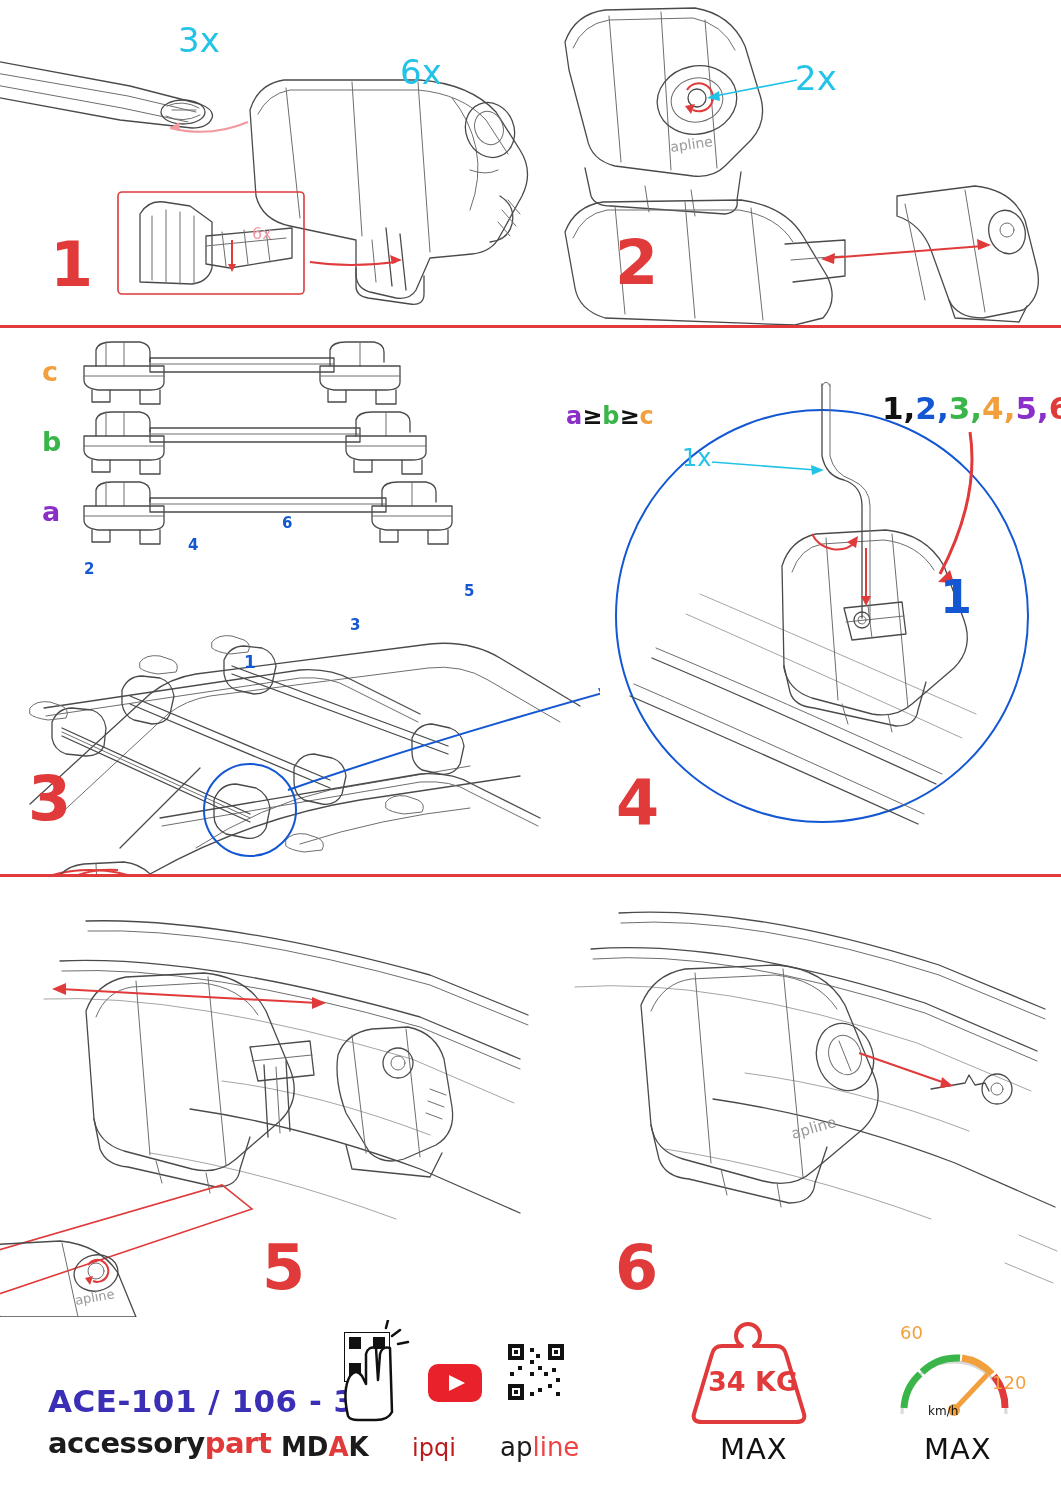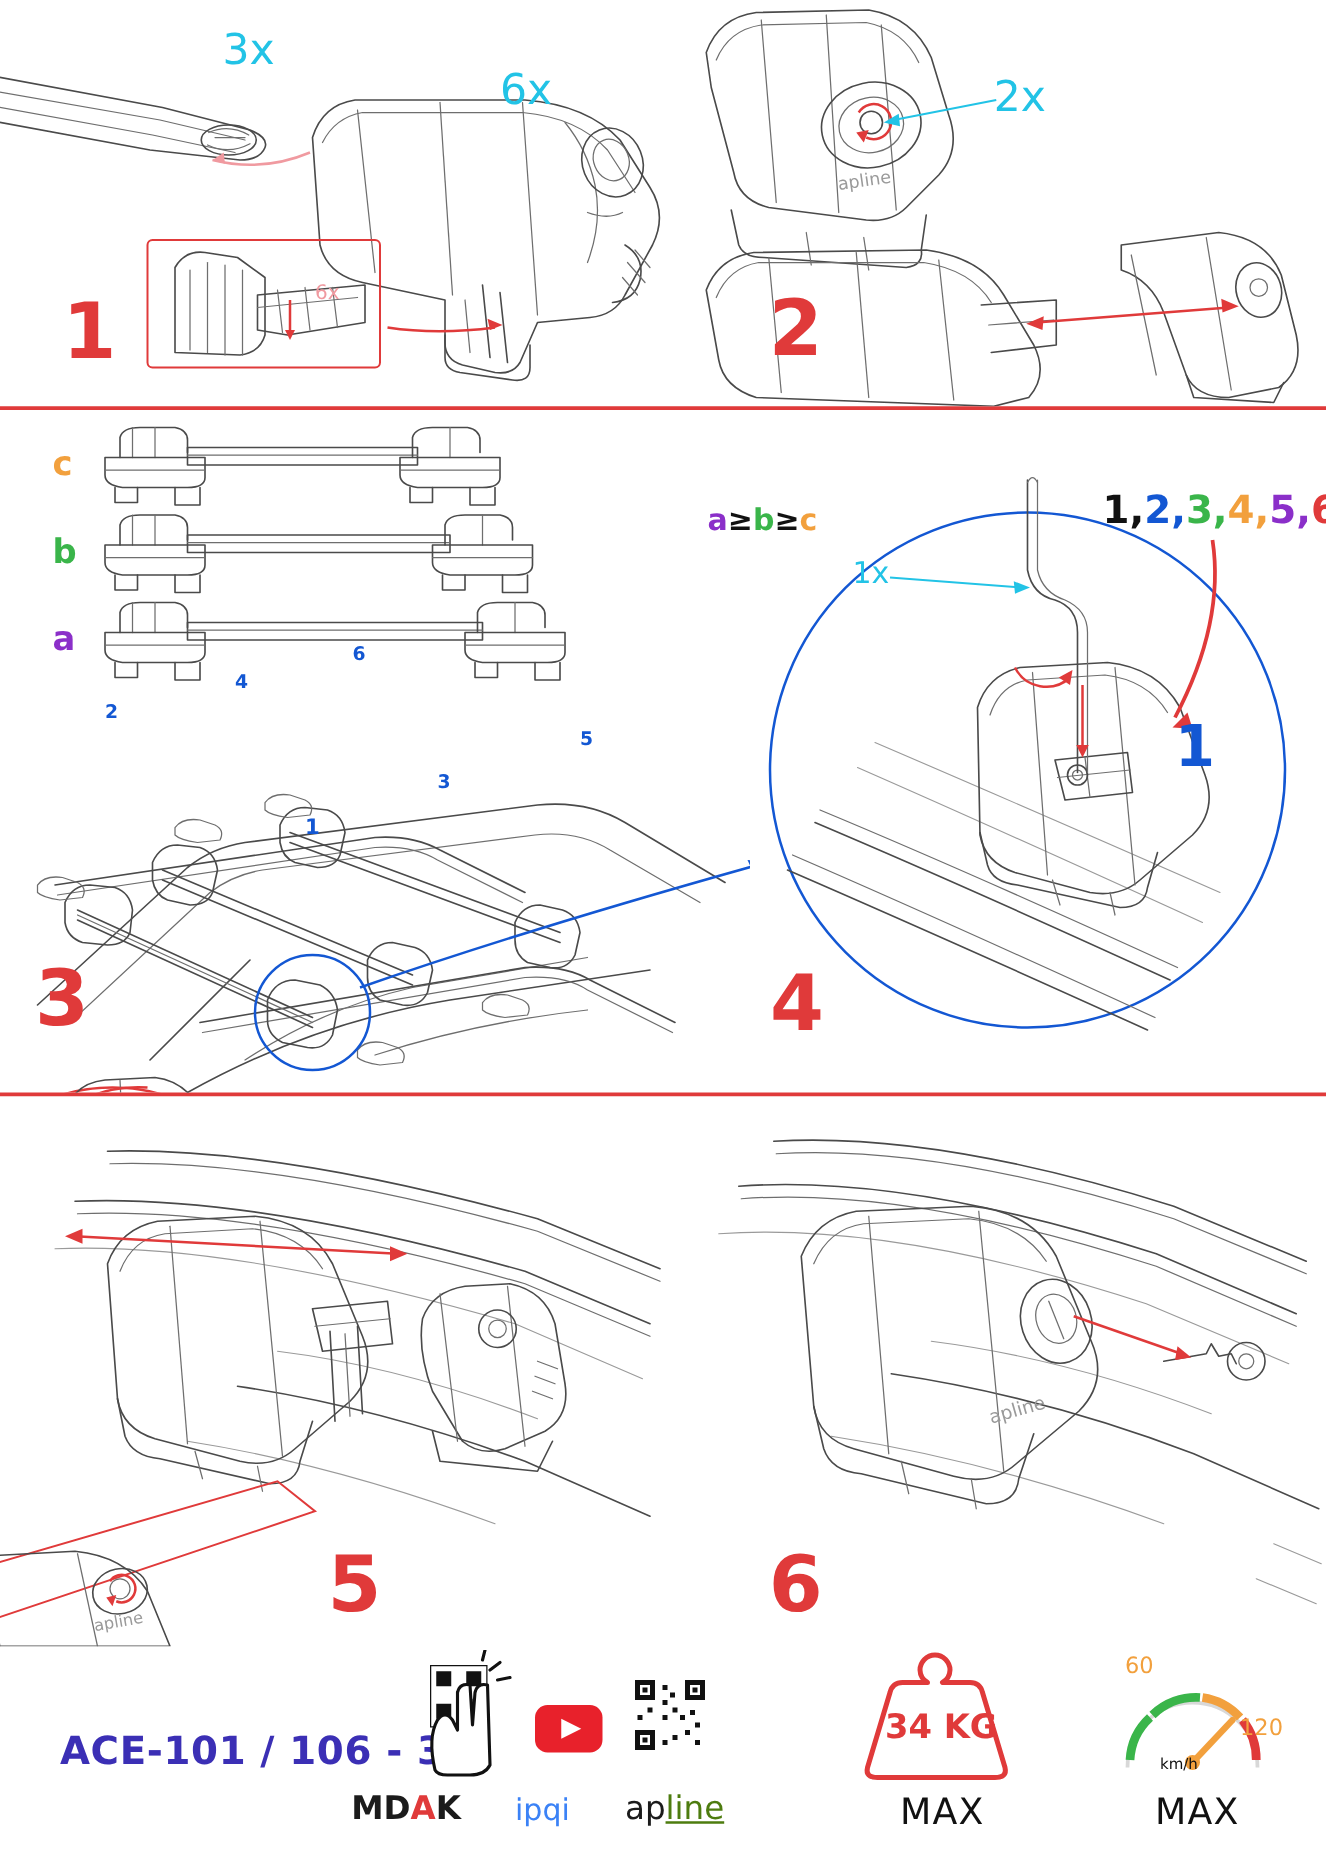--- a/index.html
+++ b/index.html
@@ -129,32 +129,32 @@
   .brand-mdak .m1 { color: #1b1b1b; }
   .brand-mdak .m2 { color: #e03a3a; }
 
   .brand-ipqi {
     position: absolute;
     left: 412px;
     top: 1434px;
     font-family: "DejaVu Sans", sans-serif;
     font-size: 24px;
     font-weight: 400;
-    color: #3b82f6;
+    color: #b91c1c;
   }
   .brand-apline {
     position: absolute;
     left: 500px;
     top: 1432px;
     font-family: "DejaVu Sans", sans-serif;
     font-size: 26px;
     font-weight: 400;
   }
   .brand-apline .p1 { color: #1b1b1b; margin-top: 28px; }
-  .brand-apline .p2 { color: #4d7c0f; text-decoration: underline; }
+  .brand-apline .p2 { color: #ef4444; }
 
   .max-label {
     position: absolute;
     font-family: "DejaVu Sans", sans-serif;
     font-size: 29px;
     font-weight: 400;
     color: #111;
     letter-spacing: 1px;
   }
   .weight-text {
@@ -576,20 +576,21 @@
       <circle class="ln-thin" cx="452" cy="212" r="6"></circle>
 
       <path class="ar-red" d="M314 176 L400 206"></path>
       <path fill="#e03a3a" d="M408 209 l-11 -9 l-2 11 Z"></path>
     </svg>
     <div class="step-num" style="left:70px;top:360px;">6</div>
   </div>
 
   <div class="footer-model">ACE-101 / 106 - 3X</div>
 
+  <div class="brand-accessory"><span class="a1">accessory</span><span class="a2">part</span></div>
 
   <div class="qr" style="left:344px;top:1332px;width:44px;height:48px;border:1px solid #111;">
     <div class="qr-cell" style="left:4px;top:4px;width:12px;height:12px;"></div>
     <div class="qr-cell" style="left:28px;top:4px;width:12px;height:12px;"></div>
     <div class="qr-cell" style="left:4px;top:30px;width:12px;height:12px;"></div>
     <div class="qr-cell" style="left:20px;top:20px;width:5px;height:5px;"></div>
     <div class="qr-cell" style="left:28px;top:26px;width:5px;height:5px;"></div>
     <div class="qr-cell" style="left:34px;top:34px;width:5px;height:5px;"></div>
     <div class="qr-cell" style="left:20px;top:34px;width:5px;height:5px;"></div>
   </div>

